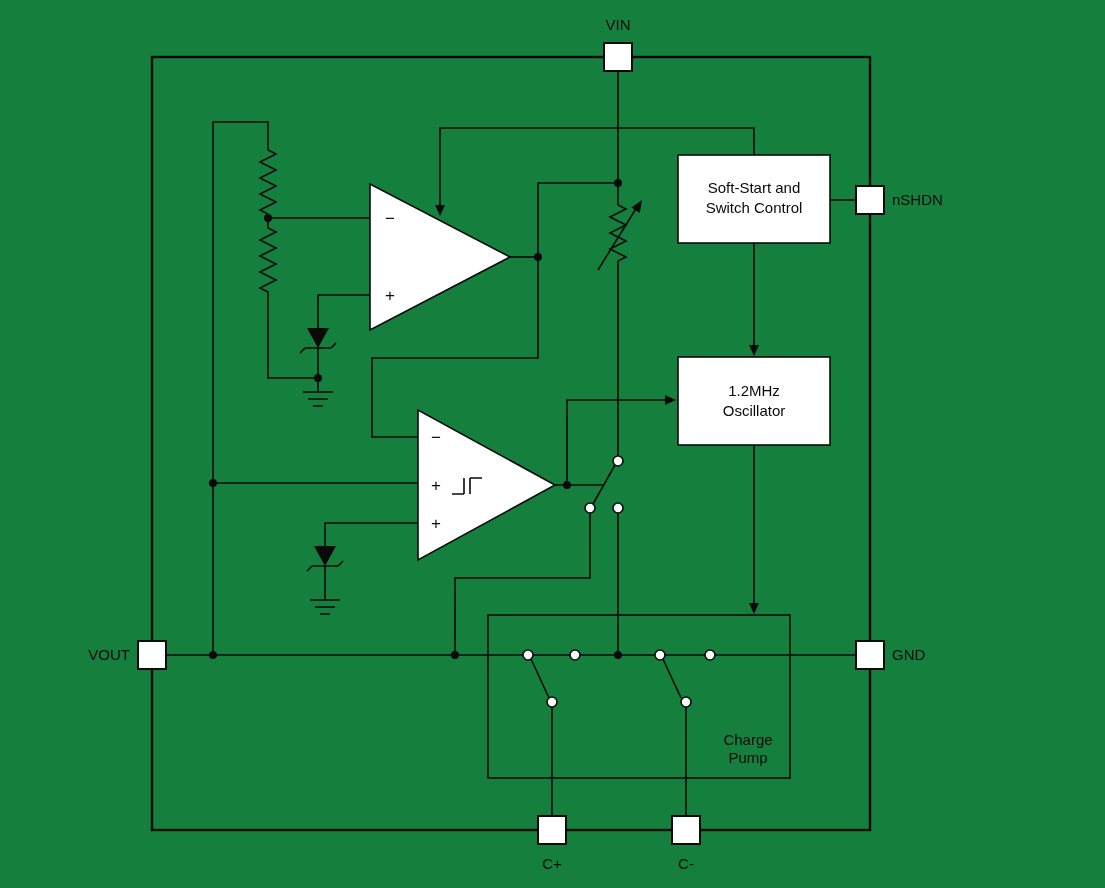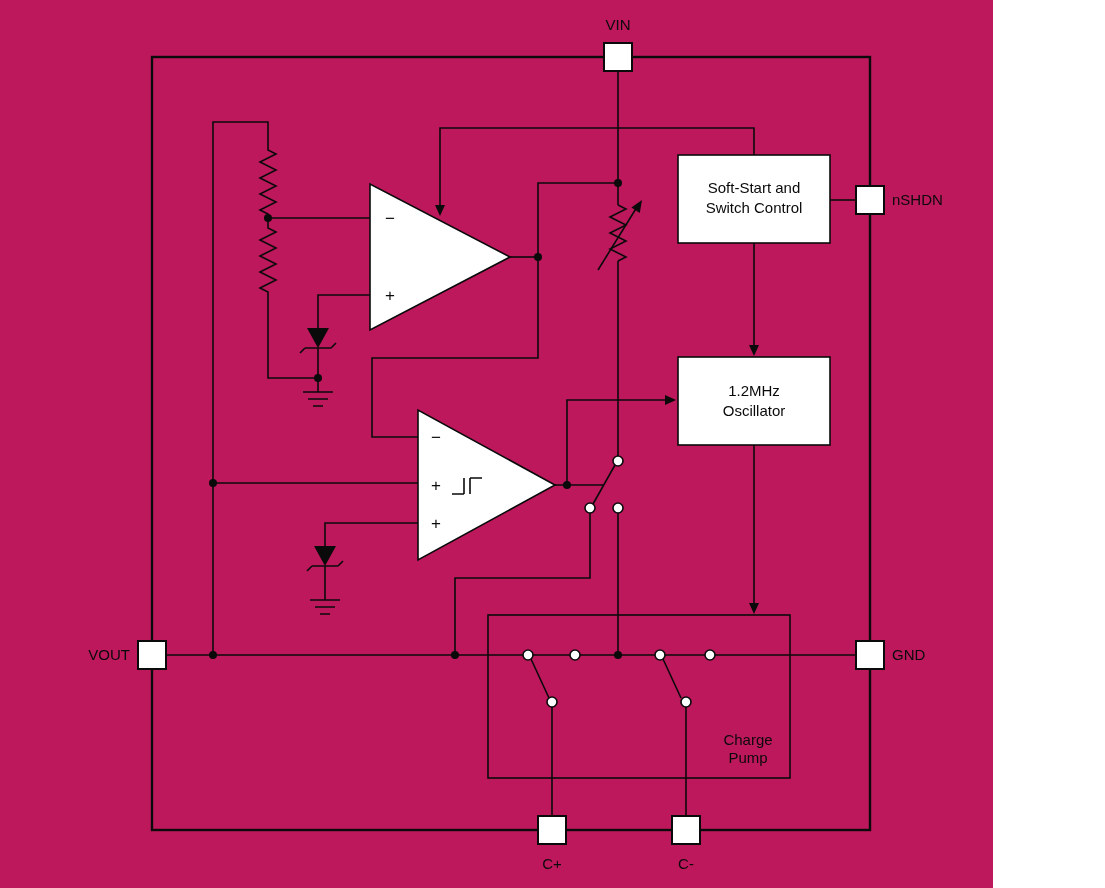--- a/index.html
+++ b/index.html
@@ -1,16 +1,16 @@
 <!DOCTYPE html>
 <html><head>
 <meta charset="utf-8">
 <style>
   html,body { margin:0; padding:0; background:#ffffff; }
-  .page { position:relative; width:993px; height:888px; background:#be185d; overflow:hidden; }
+  .page { position:relative; width:1105px; height:888px; background:#15803d; overflow:hidden; }
   svg { display:block; }
   svg text { font-family:"Liberation Sans","DejaVu Sans",sans-serif; font-size:15px; fill:#0a0a0a; }
   svg text.sign { font-size:17px; }
   .chip    { fill:none; stroke:#0a0a0a; stroke-width:2.4; }
   .wire    { fill:none; stroke:#0a0a0a; stroke-width:1.6; }
   .box     { fill:#ffffff; stroke:#0a0a0a; stroke-width:1.6; }
   .frame   { fill:none; stroke:#0a0a0a; stroke-width:1.6; }
   .tri     { fill:#ffffff; stroke:#0a0a0a; stroke-width:1.6; }
   .pin     { fill:#ffffff; stroke:#0a0a0a; stroke-width:2; }
   .contact { fill:#ffffff; stroke:#0a0a0a; stroke-width:1.6; }

